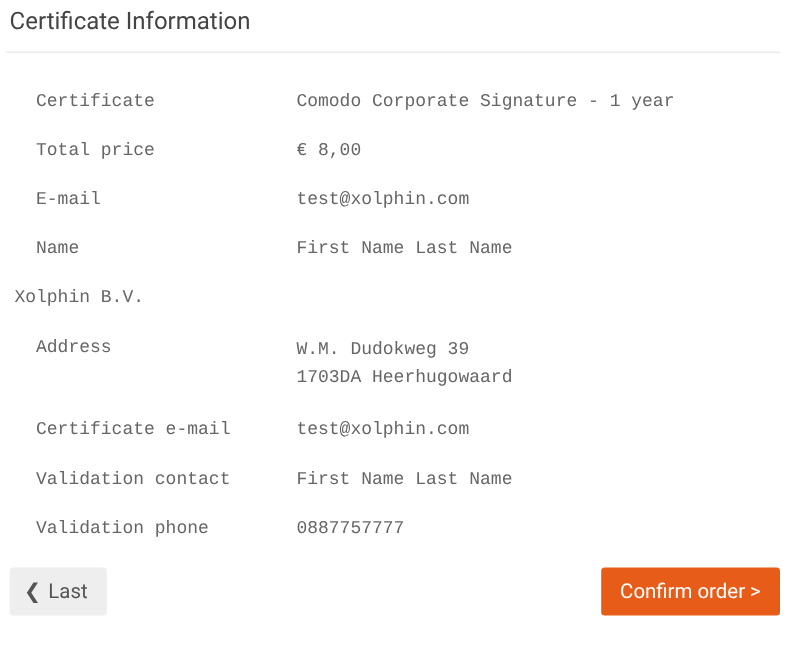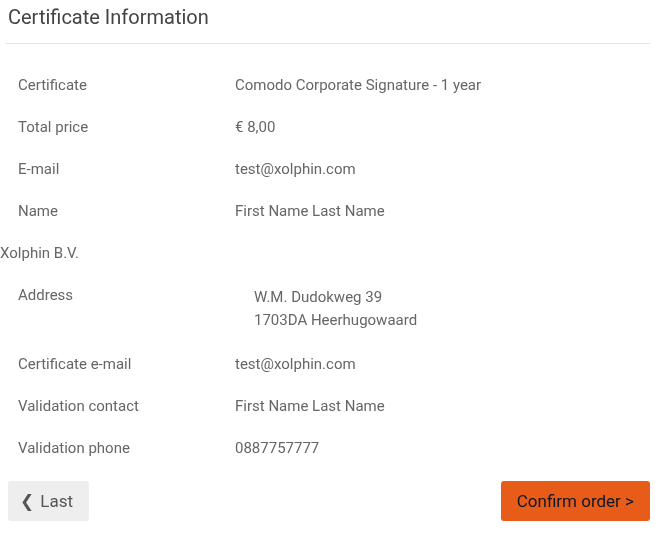--- a/index.html
+++ b/index.html
@@ -19,41 +19,41 @@
       font-weight: 400;
       color: #444;
       padding: 5px 8px 14px 8px;
     }
     .divider {
       height: 1px;
       background: #e5e5e5;
       margin: 0 5px 0 5px;
     }
     .info-block {
-      padding: 20px 0 12px 0;
+      padding: 20px 0 12px 12px;
+      font-family: Liberation Mono, monospace;
     }
     .info-row {
       display: flex;
       padding: 12px 0;
       font-size: 15px;
       color: #666;
     }
     .info-label {
       width: 235px;
       padding-left: 18px;
       flex-shrink: 0;
     }
     .info-value {
       flex: 1;
       color: #666;
     }
     .info-value-line {
       display: block;
       line-height: 1.5;
-      margin-left: 19px;
     }
     .button-row {
       display: flex;
       justify-content: space-between;
       align-items: center;
       padding: 0 5px 0 8px;
       margin-top: 0;
     }
     .back-button {
       background: #eeeeee;
@@ -64,21 +64,21 @@
       border-radius: 3px;
       cursor: pointer;
       display: inline-flex;
       align-items: center;
       gap: 6px;
       font-family: inherit;
     }
     .confirm-button {
       background: #e85c19;
       border: none;
-      color: #0f172a;
+      color: #ffffff;
       font-size: 17px;
       padding: 10px 16px;
       border-radius: 3px;
       cursor: pointer;
       font-family: inherit;
     }
     .chevron-left {
       font-size: 17px;
       line-height: 1;
     }

